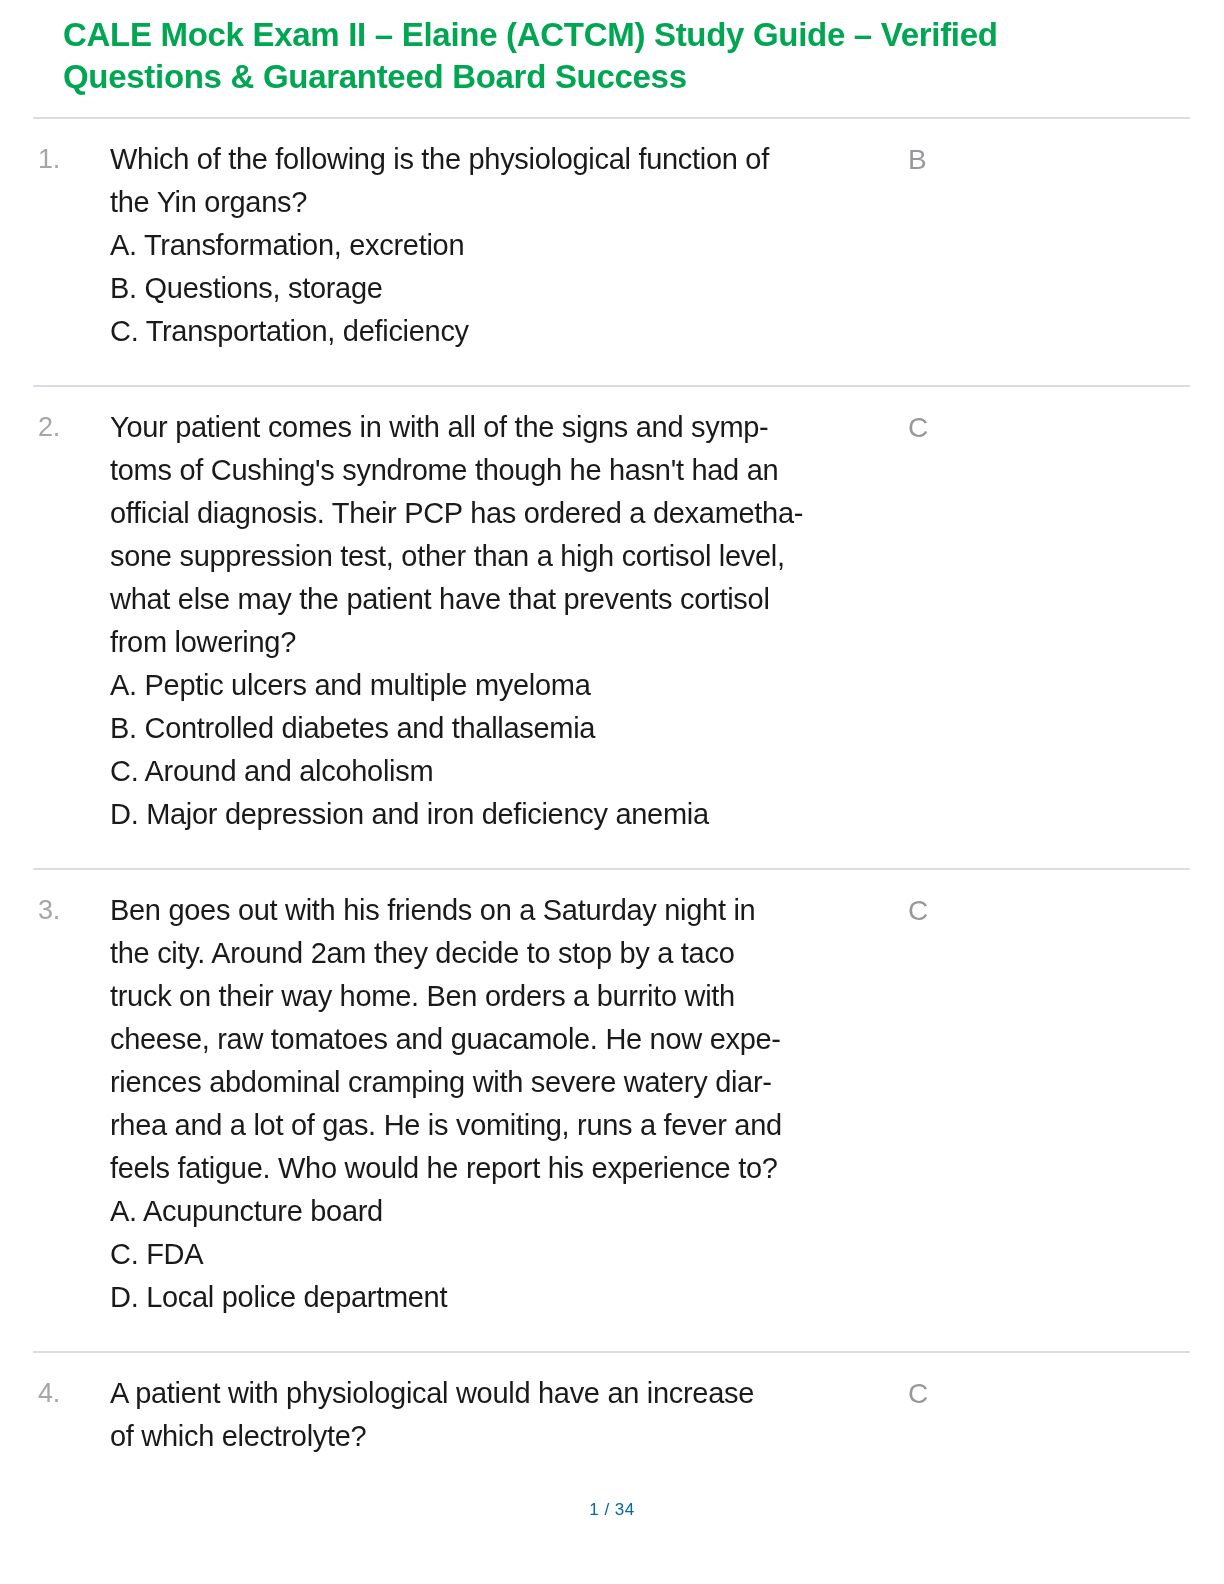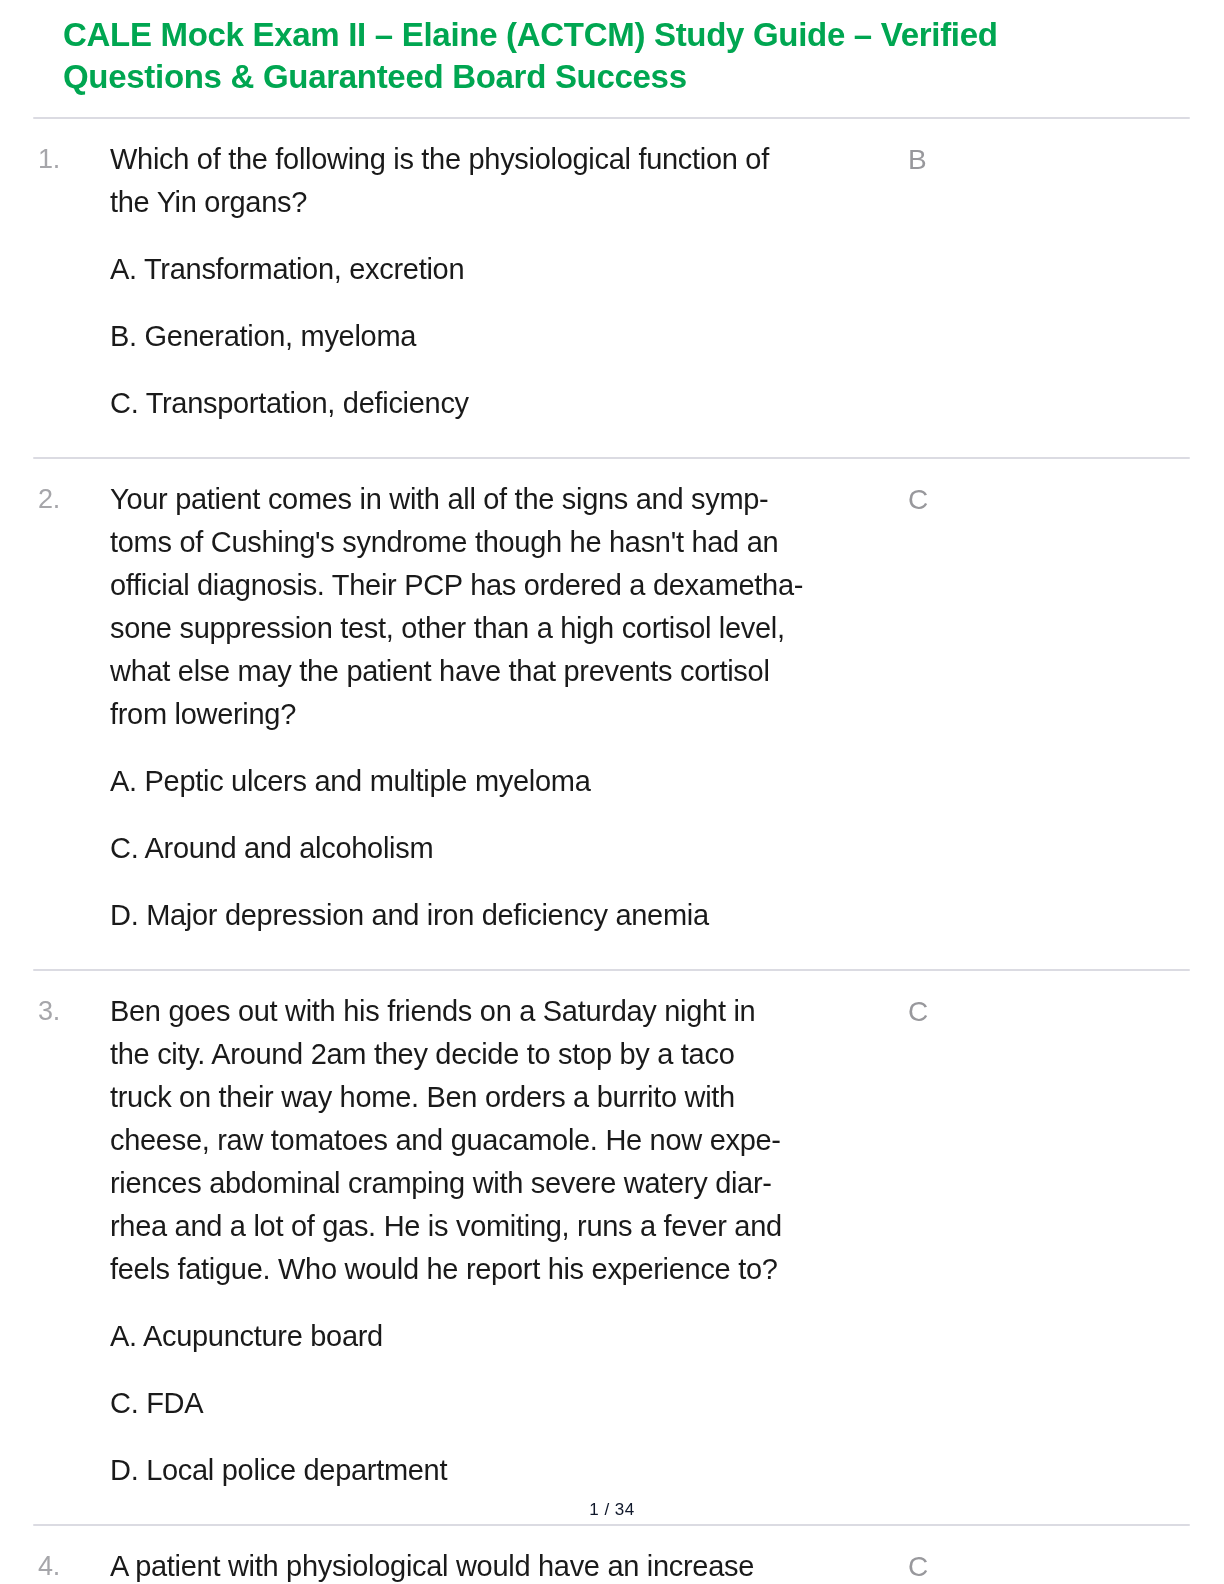--- a/index.html
+++ b/index.html
@@ -47,66 +47,67 @@
   .answer {
     position: absolute;
     left: 908px;
     top: 19px;
     color: #98989c;
     font-size: 28px;
     line-height: 43px;
     font-weight: 300;
   }
   .qtext { white-space: pre-line; }
-  .option { white-space: pre; margin-top: 24px; }
+  .option { white-space: pre; }
   .footer {
     position: absolute;
     left: 0;
     right: 0;
     top: 1500px;
     text-align: center;
-    color: #0f172a;
+    color: #0369a1;
     font-size: 17px;
     letter-spacing: 0.5px;
   }
 </style>
 </head>
 <body>
 
 <div class="page">
 
   <div class="title">CALE Mock Exam II – Elaine (ACTCM) Study Guide – Verified
 Questions &amp; Guaranteed Board Success</div>
 
   <div class="divider"></div>
 
   <div class="question">
     <span class="qnum">1.</span>
     <div class="qtext">Which of the following is the physiological function of
 the Yin organs?</div>
     <div>
       <div class="option">A. Transformation, excretion</div>
-      <div class="option">B. Generation, myeloma</div>
+      <div class="option">B. Questions, storage</div>
       <div class="option">C. Transportation, deficiency</div>
     </div>
     <span class="answer">B</span>
   </div>
 
   <div class="divider"></div>
 
   <div class="question">
     <span class="qnum">2.</span>
     <div class="qtext">Your patient comes in with all of the signs and symp-
 toms of Cushing's syndrome though he hasn't had an
 official diagnosis. Their PCP has ordered a dexametha-
 sone suppression test, other than a high cortisol level,
 what else may the patient have that prevents cortisol
 from lowering?</div>
     <div>
       <div class="option">A. Peptic ulcers and multiple myeloma</div>
+      <div class="option">B. Controlled diabetes and thallasemia</div>
       <div class="option">C. Around and alcoholism</div>
       <div class="option">D. Major depression and iron deficiency anemia</div>
     </div>
     <span class="answer">C</span>
   </div>
 
   <div class="divider"></div>
 
   <div class="question">
     <span class="qnum">3.</span>

